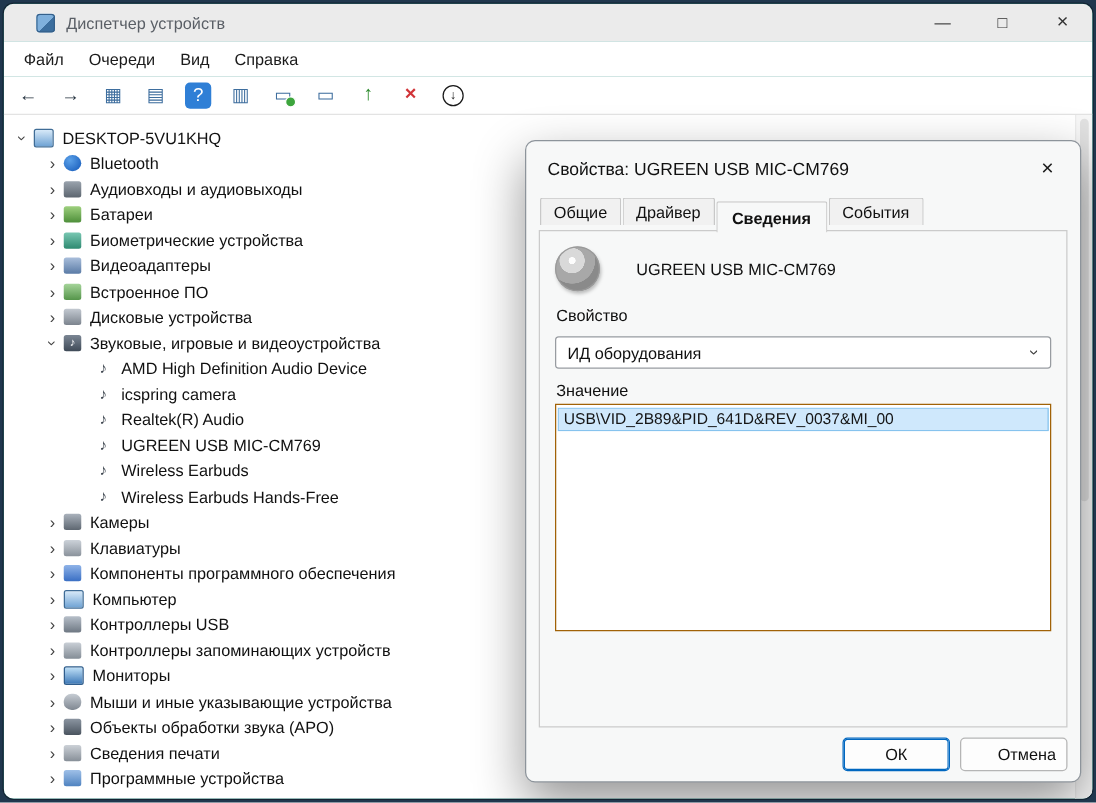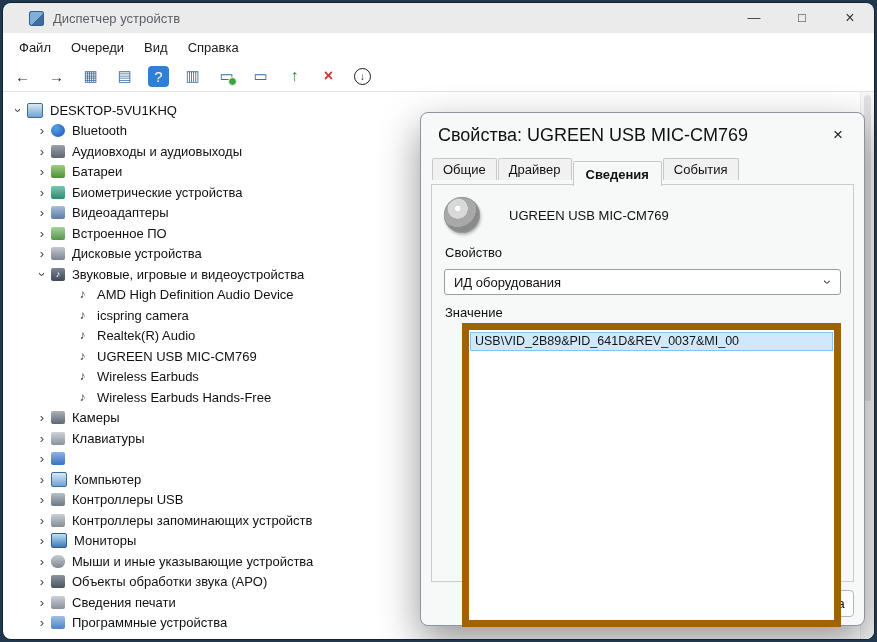--- a/index.html
+++ b/index.html
@@ -63,40 +63,40 @@
   .ti.glyph-icon{background:none !important;border:none;color:#3a424c;font-size:12px;line-height:13px;text-align:center;width:15px;}
   .tree-label{white-space:nowrap;}
   .vscroll{position:absolute;right:0;top:0;bottom:0;width:13px;background:#f7f7f7;border-left:1px solid #ececec;}
   .vscroll .thumb{position:absolute;left:3px;right:3px;top:3px;height:56%;background:#e1e1e1;border-radius:4px;}
   
   .dialog{
     position:absolute;left:417px;top:109px;width:443px;height:512px;
     background:#f7f8f8;border:1px solid #8d949b;border-radius:8px;
     box-shadow:0 16px 40px rgba(0,0,0,.42);z-index:10;
   }
-  .dlg-title{position:absolute;left:17px;top:0;height:44px;display:flex;align-items:center;font-size:18px;color:#101010;}
+  .dlg-title{position:absolute;left:17px;top:0;height:44px;display:flex;align-items:center;font-size:14px;color:#101010;}
   .dlg-close{position:absolute;right:12px;top:9px;width:28px;height:26px;text-align:center;line-height:26px;font-size:17px;color:#1b1b1b;}
   .tabstrip{position:absolute;left:11px;top:45px;height:27px;display:flex;align-items:flex-end;z-index:3;}
   .tab{font-size:13px;color:#111;background:#f1f1f1;border:1px solid #c8c8c8;border-bottom:none;
        padding:3px 10px;border-radius:2px 2px 0 0;margin-right:1px;margin-bottom:5px;}
   .tab.active{background:#f7f8f8;font-weight:700;padding:5px 12px 4px;margin-bottom:-1px;position:relative;z-index:4;}
   .tab-page{position:absolute;left:10px;right:10px;top:71px;bottom:43px;border:1px solid #cbcbcb;background:#f7f8f8;z-index:1;}
   .device-row{position:absolute;left:12px;top:10px;height:40px;display:flex;align-items:center;}
   .device-icon{width:36px;height:36px;border-radius:50%;
     background:radial-gradient(circle at 38% 32%, #fdfdfd 0 8%, #d9d9d9 9% 30%, #a8a8a8 31% 55%, #8a8a8a 56% 75%, #707070 76%);
     box-shadow:inset 0 0 0 1px #9a9a9a, 1px 2px 3px rgba(0,0,0,.25);}
   .device-name{margin-left:29px;font-size:13px;color:#101010;}
   .fld-label{position:absolute;left:13px;font-size:13px;color:#101010;}
   .prop-label{top:60px;}
   .value-label{top:120px;}
   .combo{position:absolute;left:12px;right:12px;top:84px;height:26px;background:#fff;border:1px solid #989ca1;border-radius:3px;
          display:flex;align-items:center;padding:0 9px;font-size:13px;color:#101010;box-sizing:border-box;}
   .combo-chev{margin-left:auto;display:inline-block;transform:rotate(90deg);color:#3f3f3f;font-size:14px;}
-  .value-list{position:absolute;left:12px;right:12px;top:138px;height:304px;background:#fff;border:7px solid #a16207;
-              padding:2px 1px;font-size:12.5px;overflow:hidden;box-sizing:border-box;margin-left:18px;}
+  .value-list{position:absolute;left:12px;right:12px;top:138px;height:182px;background:#fff;border:1px solid #a16207;
+              padding:2px 1px;font-size:12.5px;overflow:hidden;box-sizing:border-box;}
   .value-row{height:19px;line-height:19px;padding:0 5px;color:#151515;white-space:nowrap;}
   .value-row.selected{background:#cfe8fc;box-shadow:inset 0 0 0 1px #86c3ee;}
   .btn{position:absolute;height:27px;width:86px;font-size:13px;font-family:inherit;background:#fdfdfd;
        border:1px solid #b5b5b5;border-radius:4px;color:#101010;top:477px;}
   .btn.ok{right:104px;border-color:#0067c0;box-shadow:inset 0 0 0 1px #0067c0;}
   .btn.cancel{right:10px;padding-left:27px;}
 </style>
 </head>
 <body>
 
@@ -216,20 +216,21 @@
           <span class="tree-label">Камеры</span>
         </div>
         <div class="tree-row" style="padding-left: 30px;">
           <span class="chev collapsed">›</span>
           <span class="ti" data-icon="keyboard"></span>
           <span class="tree-label">Клавиатуры</span>
         </div>
         <div class="tree-row" style="padding-left: 30px;">
           <span class="chev collapsed">›</span>
           <span class="ti" data-icon="software-component"></span>
+          <span class="tree-label">Компоненты программного обеспечения</span>
         </div>
         <div class="tree-row" style="padding-left: 30px;">
           <span class="chev collapsed">›</span>
           <span class="ti" data-icon="computer"></span>
           <span class="tree-label">Компьютер</span>
         </div>
         <div class="tree-row" style="padding-left: 30px;">
           <span class="chev collapsed">›</span>
           <span class="ti" data-icon="usb"></span>
           <span class="tree-label">Контроллеры USB</span>

